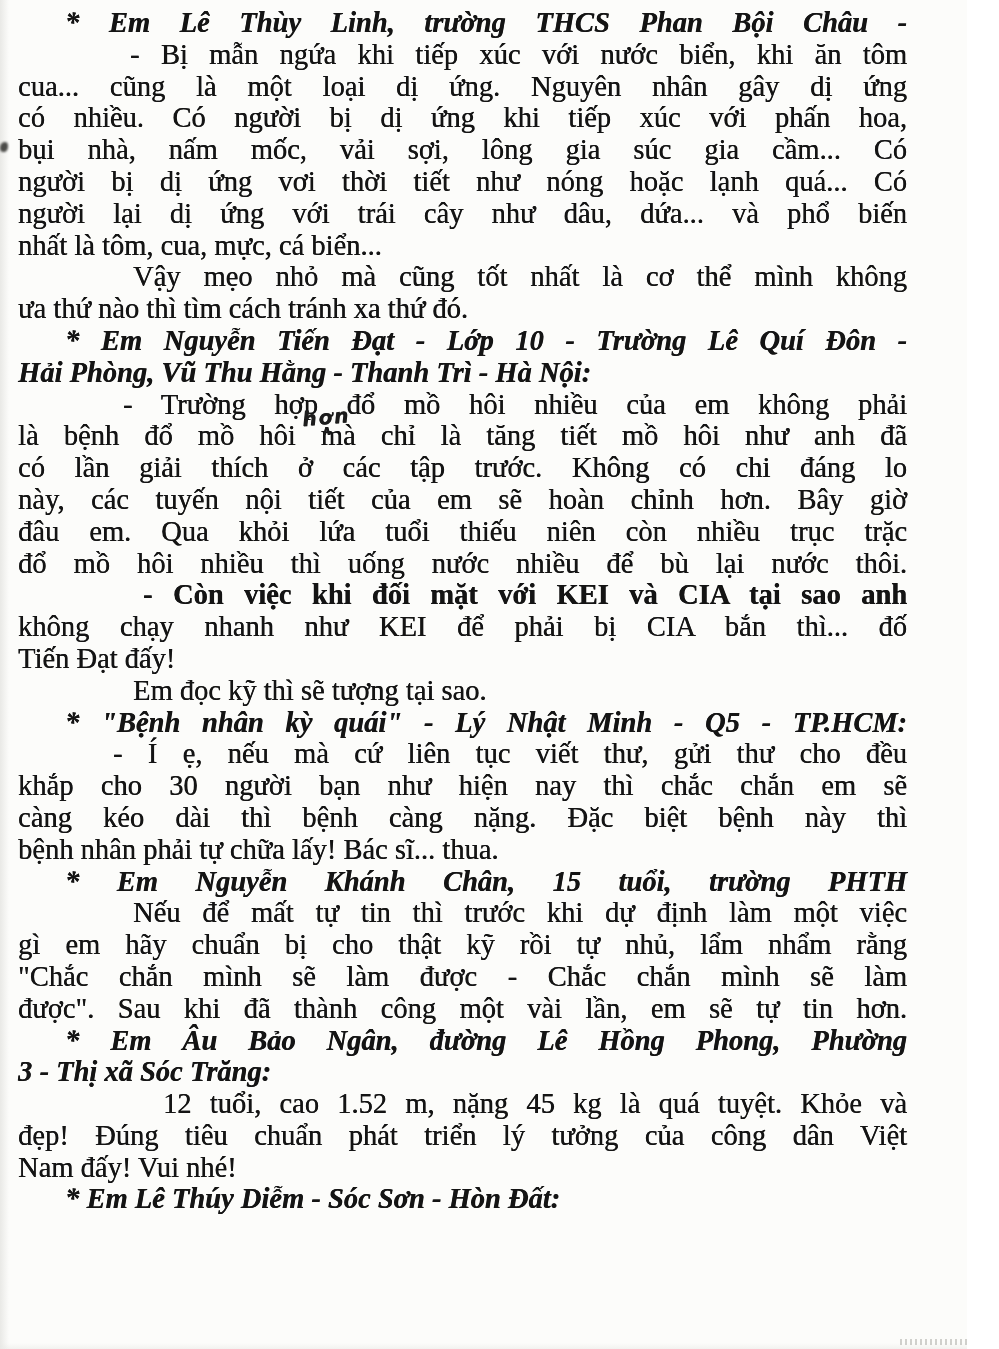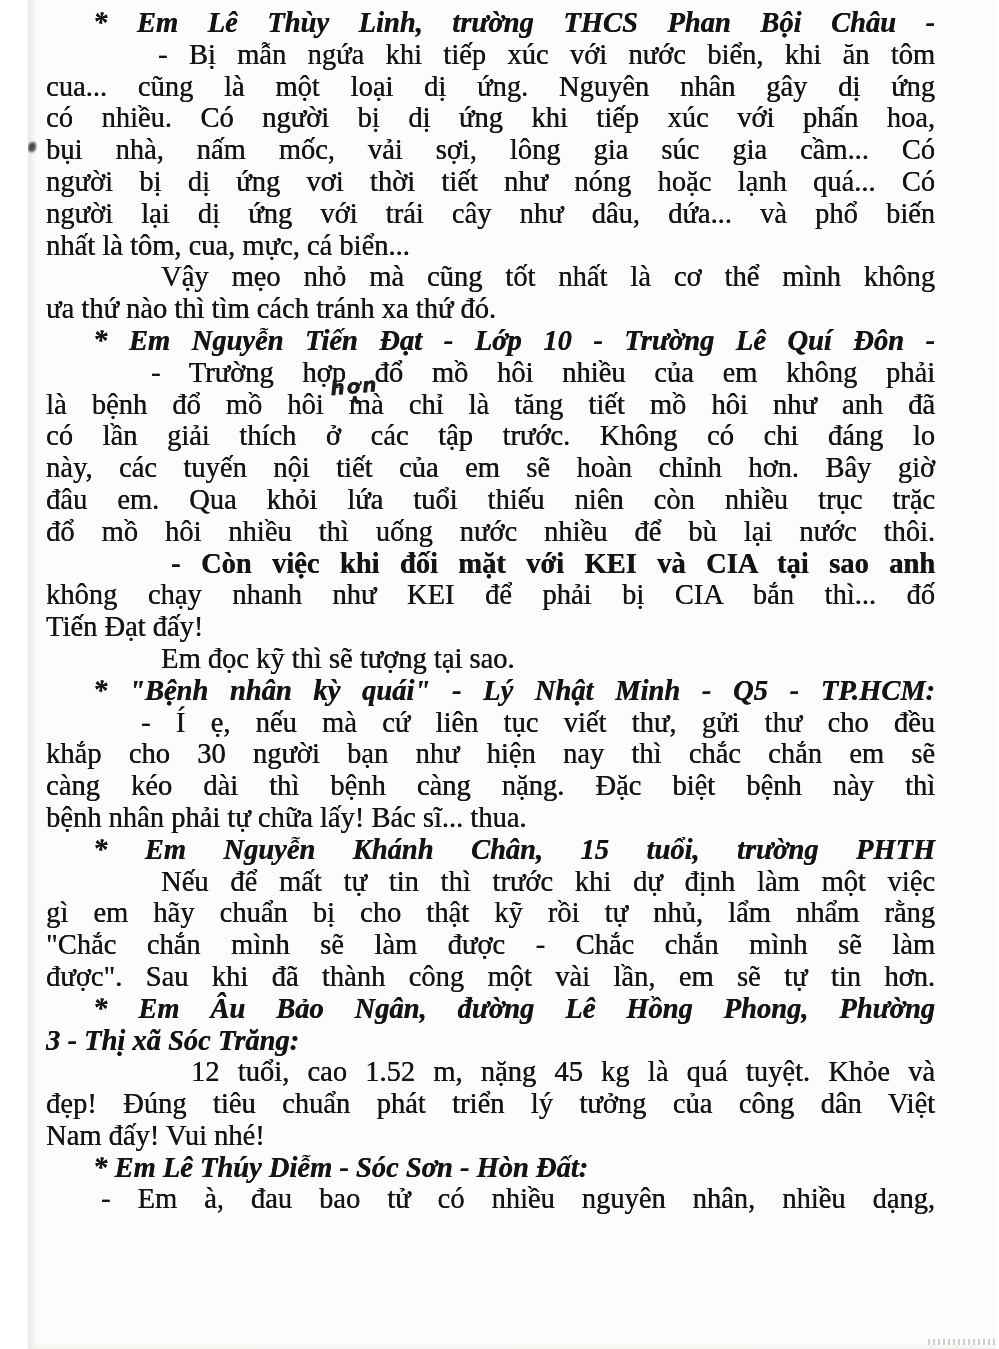--- a/index.html
+++ b/index.html
@@ -13,21 +13,20 @@
     height: 1349px;
     box-sizing: border-box;
     padding: 7px 60px 0 18px;
     background:
       linear-gradient(90deg, #e9e9e6 0px, rgba(233,233,230,0) 9px),
       linear-gradient(0deg, #f2f2ef 0px, rgba(242,242,239,0) 6px),
       #fcfcfa;
     color: #141414;
     font-family: "Liberation Serif", "DejaVu Serif", serif;
     overflow: hidden;
-    margin-left: 28px;
   }
   .ln {
     font-size: 28.5px;
     line-height: 31.8px;
     height: 31.8px;
     text-align: justify;
     text-align-last: left;
     white-space: nowrap;       
     text-shadow: 0.35px 0 0 currentColor; 
   }
@@ -113,20 +112,21 @@
   <div class="ln j">cua... cũng là một loại dị ứng. Nguyên nhân gây dị ứng</div>
   <div class="ln j">có nhiều. Có người bị dị ứng khi tiếp xúc với phấn hoa,</div>
   <div class="ln j">bụi nhà, nấm mốc, vải sợi, lông gia súc gia cầm... Có</div>
   <div class="ln j">người bị dị ứng vơi thời tiết như nóng hoặc lạnh quá... Có</div>
   <div class="ln j">người lại dị ứng với trái cây như dâu, dứa... và phổ biến</div>
   <div class="ln">nhất là tôm, cua, mực, cá biển...</div>
   <div class="ln i115 j">Vậy mẹo nhỏ mà cũng tốt nhất là cơ thể mình không</div>
   <div class="ln">ưa thứ nào thì tìm cách tránh xa thứ đó.</div>
 
   <div class="ln h i47 j">* Em Nguyễn Tiến Đạt - Lớp 10 - Trường Lê Quí Đôn -</div>
+  <div class="ln h">Hải Phòng, Vũ Thu Hằng - Thanh Trì - Hà Nội:</div>
   <div class="ln i105 j">- Trường hợp đổ mồ hôi nhiều của em không phải</div>
   <div class="ln j rel">
     <span>là bệnh đổ mồ hôi mà chỉ là tăng tiết mồ hôi như anh đã</span>
     <span class="hw">hơn</span>
     <span class="hw-caret">∧</span>
   </div>
   <div class="ln j">có lần giải thích ở các tập trước. Không có chi đáng lo</div>
   <div class="ln j">này, các tuyến nội tiết của em sẽ hoàn chỉnh hơn. Bây giờ</div>
   <div class="ln j">đâu em. Qua khỏi lứa tuổi thiếu niên còn nhiều trục trặc</div>
   <div class="ln j">đổ mồ hôi nhiều thì uống nước nhiều để bù lại nước thôi.</div>
@@ -147,19 +147,18 @@
   <div class="ln j">"Chắc chắn mình sẽ làm được - Chắc chắn mình sẽ làm</div>
   <div class="ln j">được". Sau khi đã thành công một vài lần, em sẽ tự tin hơn.</div>
 
   <div class="ln h i47 j">* Em Âu Bảo Ngân, đường Lê Hồng Phong, Phường</div>
   <div class="ln h">3 - Thị xã Sóc Trăng:</div>
   <div class="ln i145 j">12 tuổi, cao 1.52 m, nặng 45 kg là quá tuyệt. Khỏe và</div>
   <div class="ln j">đẹp! Đúng tiêu chuẩn phát triển lý tưởng của công dân Việt</div>
   <div class="ln">Nam đấy! Vui nhé!</div>
 
   <div class="ln h i47">* Em Lê Thúy Diễm - Sóc Sơn - Hòn Đất:</div>
-  <div class="ln i55 j">- Em à, đau bao tử có nhiều nguyên nhân, nhiều dạng,</div>
 
   <div class="artifact-dot"></div>
   <div class="artifact-dash"></div>
   <div class="artifact-speckle"></div>
 
 </div>
 
 </body></html>

